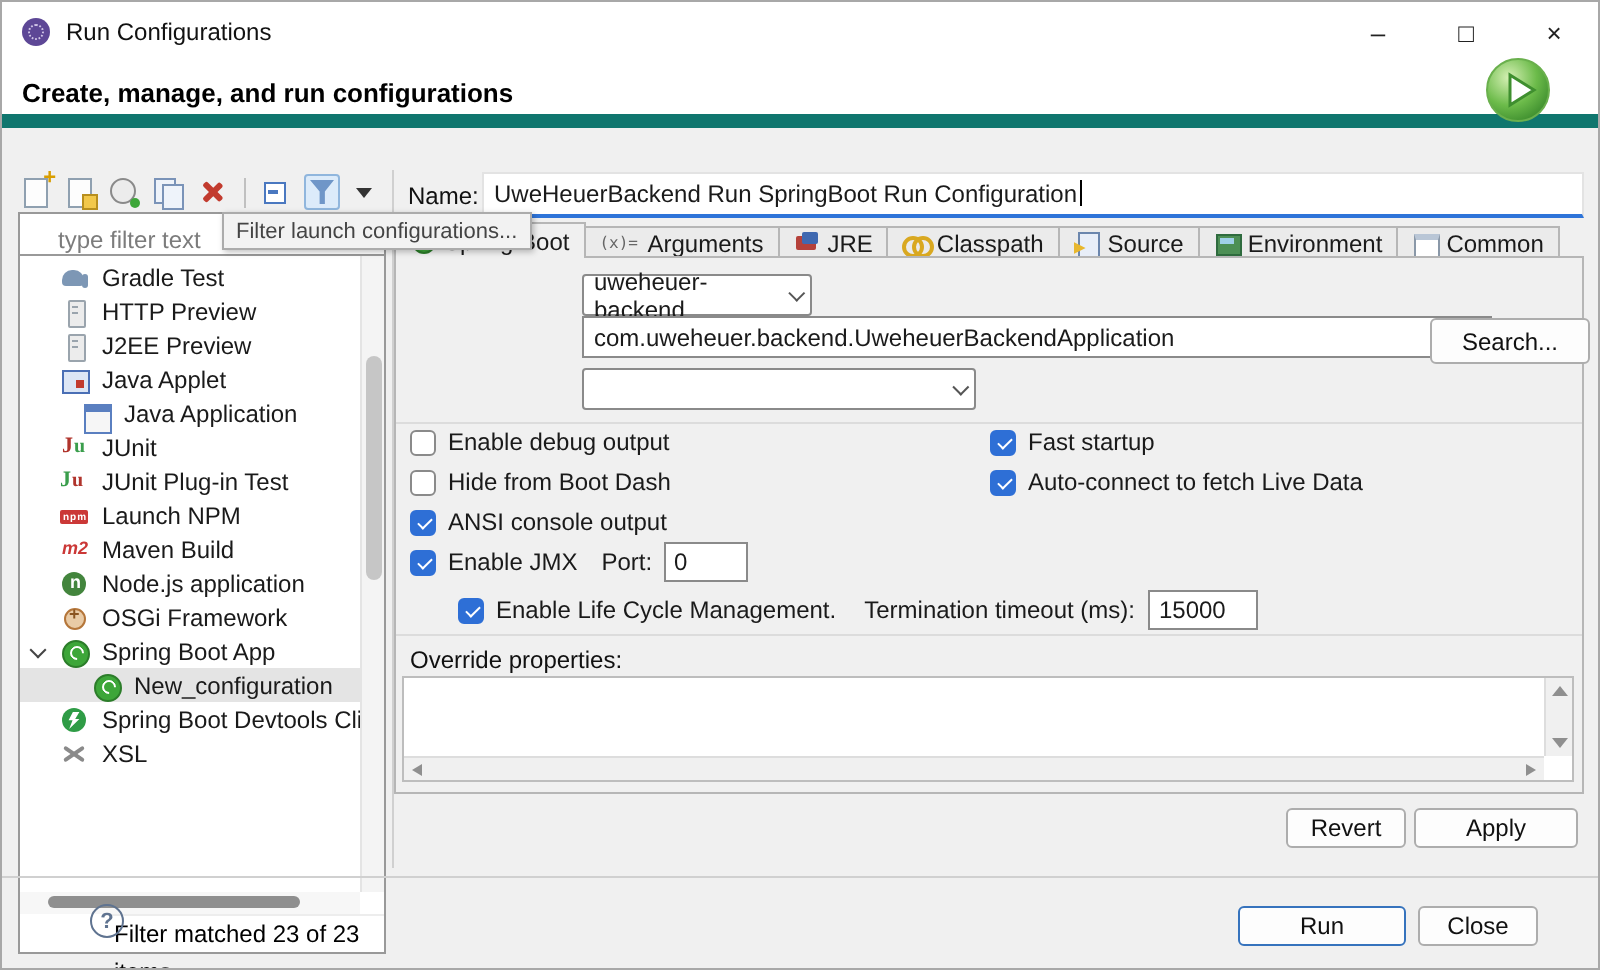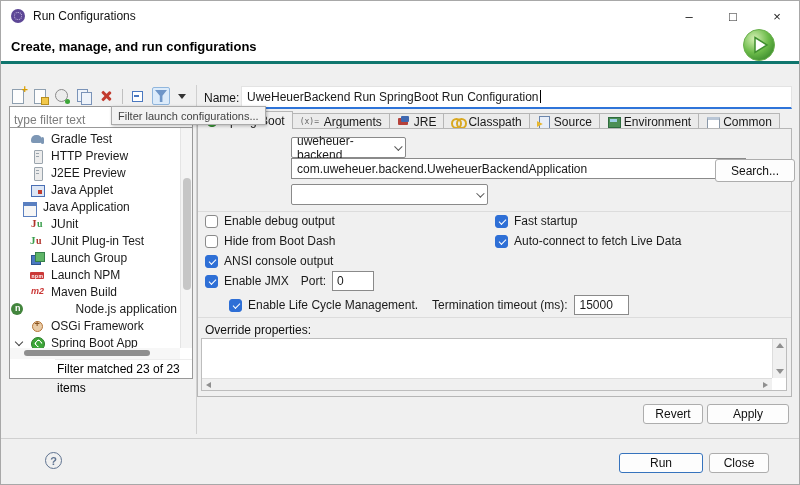--- a/index.html
+++ b/index.html
@@ -9,21 +9,21 @@
 
   
   .titlebar{position:absolute;top:0;left:0;right:0;height:30px;background:#fff;display:flex;align-items:center;}
   .appico{width:14px;height:14px;margin:0 8px 0 10px;border-radius:50%;background:#5d4796;position:relative;flex:none;}
   .appico::after{content:"";position:absolute;inset:3px;border:1.5px dotted #cfc4e6;border-radius:50%;}
   .wtitle{font-size:12px;color:#111;}
   .wctrls{margin-left:auto;display:flex;height:30px;}
   .wbtn{width:44px;height:30px;display:flex;align-items:center;justify-content:center;font-size:13px;color:#222;cursor:default;}
 
   
-  .header{position:absolute;top:30px;left:0;right:0;height:33px;background:#fff;border-bottom:3px solid #0f766e;}
+  .header{position:absolute;top:30px;left:0;right:0;height:33px;background:#fff;border-bottom:7px solid #0f766e;}
   .subtitle{position:absolute;left:10px;top:8px;font-size:13px;font-weight:bold;color:#000;}
   .runbadge{position:absolute;right:22px;top:-4px;width:36px;height:36px;}
 
   
   .toolbar{position:absolute;left:8px;top:85px;height:20px;display:flex;align-items:center;gap:4px;}
   .tbtn{width:18px;height:18px;position:relative;display:inline-block;}
   .tsep{width:1px;height:15px;background:#c0c0c0;margin:0 3px;}
   .toggled{background:#dcebfa;border:1px solid #90b6dd;border-radius:2px;}
   
   .i-page::before{content:"";position:absolute;left:3px;top:2px;width:10px;height:13px;background:#fdfdfd;border:1px solid #8fa0b0;}
@@ -36,25 +36,25 @@
   .i-del::before,.i-del::after{content:"";position:absolute;left:8px;top:3px;width:2.5px;height:12px;background:#c23b2e;border-radius:1px;}
   .i-del::before{transform:rotate(45deg);} .i-del::after{transform:rotate(-45deg);}
   .i-collapse::before{content:"";position:absolute;left:2px;top:4px;width:9px;height:9px;border:1px solid #4a78c0;background:#fff;}
   .i-collapse::after{content:"";position:absolute;left:4px;top:8px;width:5px;height:1.5px;background:#4a78c0;}
   .i-funnel::before{content:"";position:absolute;left:2px;top:2px;width:12px;height:12px;background:#6f96c8;
     clip-path:polygon(0 0,100% 0,62% 48%,62% 100%,40% 100%,40% 48%);}
   .i-menudown::before{content:"";position:absolute;left:4px;top:7px;border-left:4px solid transparent;border-right:4px solid transparent;border-top:5px solid #333;}
 
   
   .filterbox{position:absolute;left:8px;top:105px;width:184px;height:27px;background:#fff;border:1px solid #999;
-    font-size:12px;color:#7c7c7c;padding:0 4px;font-family:"Liberation Sans",sans-serif;}
+    font-size:12px;color:#7c7c7c;padding:0 19px;font-family:"Liberation Sans",sans-serif;}
   .filterbox::placeholder{color:#7c7c7c;}
 
   
-  .leftpanel{position:absolute;left:8px;top:126px;width:184px;height:252px;background:#fff;border:1px solid #999;}
+  .leftpanel{position:absolute;left:8px;top:126px;width:184px;height:350px;background:#fff;border:1px solid #999;}
   .treerows{position:absolute;left:0;top:0;right:12px;bottom:30px;overflow:hidden;padding-top:2px;}
   .trow{position:relative;height:17px;display:flex;align-items:center;white-space:nowrap;font-size:12px;}
   .trow.sel{background:#e4e4e4;}
   .trow.sel .lbl{background:#e4e4e4;}
   .twisty{position:absolute;width:6px;height:6px;border-right:1.2px solid #444;border-bottom:1.2px solid #444;transform:rotate(45deg);top:5px;}
   .tico{width:14px;height:14px;position:relative;flex:none;margin-right:4px;}
   .lbl{padding:0 3px;}
   .vsb{position:absolute;right:0;top:0;width:12px;bottom:30px;background:#f4f4f4;border-left:1px solid #e4e4e4;}
   .vsb .thumb{position:absolute;left:2px;width:8px;top:50px;height:112px;background:#c6c6c6;border-radius:4px;}
   .hsb{position:absolute;left:0;right:12px;bottom:19px;height:11px;background:#f7f7f7;}
@@ -216,45 +216,41 @@
           <span class="lbl">HTTP Preview</span>
         </div>
         <div class="trow" style="padding-left: 20px;">
           <span class="tico j2ee-preview-icon"></span>
           <span class="lbl">J2EE Preview</span>
         </div>
         <div class="trow" style="padding-left: 20px;">
           <span class="tico java-applet-icon"></span>
           <span class="lbl">Java Applet</span>
         </div>
-        <div class="trow" style="padding-left: 12px;">
+        <div class="trow" style="padding-left: 31px;">
           <span class="tico java-application-icon"></span>
           <span class="lbl">Java Application</span>
         </div>
         <div class="trow" style="padding-left: 20px;">
           <span class="tico junit-icon"></span>
           <span class="lbl">JUnit</span>
         </div>
         <div class="trow" style="padding-left: 20px; text-align: center;">
           <span class="tico junit-plugin-test-icon"></span>
           <span class="lbl">JUnit Plug-in Test</span>
         </div>
         <div class="trow" style="padding-left: 20px;">
-          <span class="tico launch-group-icon"></span>
-          <span class="lbl">Launch Group</span>
-        </div>
-        <div class="trow" style="padding-left: 20px;">
           <span class="tico launch-npm-icon"></span>
           <span class="lbl">Launch NPM</span>
         </div>
         <div class="trow" style="padding-left: 20px;">
           <span class="tico maven-build-icon"></span>
           <span class="lbl">Maven Build</span>
         </div>
-        <div class="trow" style=" justify-content: space-between;">
+        <div class="trow" style="padding-left: 20px;">
           <span class="tico nodejs-application-icon"></span>
           <span class="lbl">Node.js application</span>
         </div>
         <div class="trow" style="padding-left: 20px;">
           <span class="tico osgi-framework-icon"></span>
           <span class="lbl">OSGi Framework</span>
         </div>
         <div class="trow" style="padding-left: 20px;">
           <span class="twisty" style="left: 6px;"></span>
           <span class="tico spring-boot-app-icon"></span>

